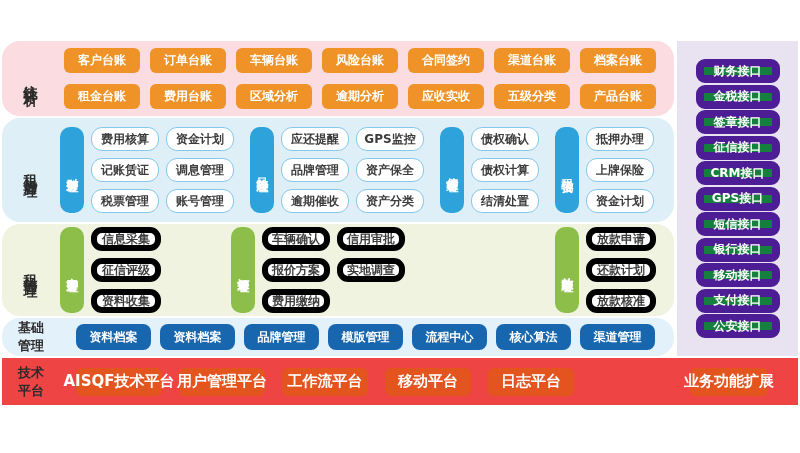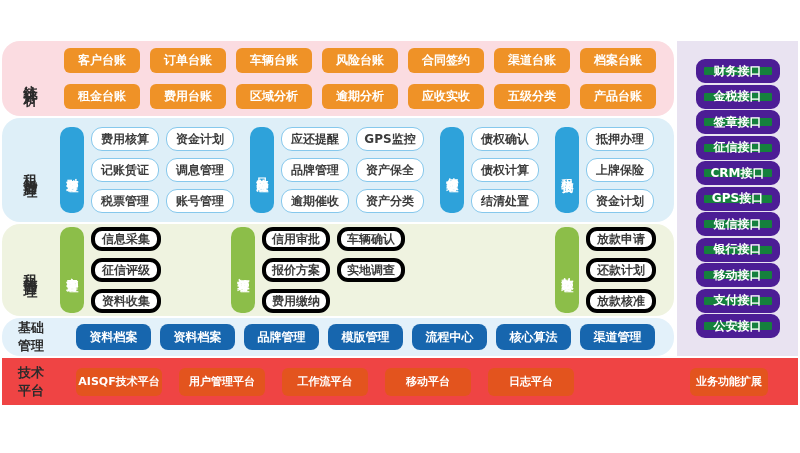--- a/index.html
+++ b/index.html
@@ -46,31 +46,31 @@
            display:flex; align-items:center; justify-content:center;
            writing-mode:vertical-rl; text-orientation:upright; letter-spacing:1px; cursor:pointer; border:none; font-family:inherit; }
   .tab-blue  { background:#2ea2da; }
   .tab-green { background:#8cbe49; }
   .g-grid { display:grid; column-gap:7px; row-gap:7px; grid-auto-rows:24px; align-content:center; }
   .cols1 { grid-template-columns:68px; }
   .cols1w { grid-template-columns:70px; }
   .cols2 { grid-template-columns:68px 68px; }
   .btn-white { background:#ffffff; color:#3c3c3c; border-radius:11px; font-weight:bold; }
   .b-blue  { border:1px solid #86c8ec;text-align:right; }
-  .b-green { border:4px solid #000000; }
+  .b-green { border:6px solid #000000; }
   .grp-orders   { margin-left:70px !important; }
   .grp-loans    { margin-left:150px !important; }
 
   
   .base-strip { display:flex; gap:9px; padding-left:16px; }
   .btn-blue { background:#1766ae; border-radius:8px; width:75px; height:26px; }
 
   
   .tech-strip { display:flex; gap:17px; padding-left:16px; flex:1; align-items:center; }
-  .btn-red { background:#e3541e; border-radius:6px; width:86px; height:28px; font-size:11px; }
+  .btn-red { background:#e3541e; border-radius:6px; width:86px; height:28px; font-size:15px; }
   .tech-strip .btn-red:last-child { margin-left:auto; margin-right:30px; width:78px; }
 
   
   .btn-purple { background:#15803d; border:8px solid #4c1d95; border-radius:9px;
                 width:84px; height:24px; }
 </style>
 </head>
 <body>
 
 <div class="page">
@@ -161,22 +161,22 @@
 
           <button class="btn btn-white b-green">信息采集</button>
               <button class="btn btn-white b-green">征信评级</button>
               <button class="btn btn-white b-green">资料收集</button>
             </div>
         </div>
         <div class="group grp-orders">
           <button class="g-tab tab-green">订单管理</button>
           <div class="g-grid cols2">
 
-          <button class="btn btn-white b-green">信用审批</button>
-              <button class="btn btn-white b-green">车辆确认</button>
+          <button class="btn btn-white b-green">车辆确认</button>
+              <button class="btn btn-white b-green">信用审批</button>
               <button class="btn btn-white b-green">报价方案</button>
               <button class="btn btn-white b-green">实地调查</button>
               <button class="btn btn-white b-green">费用缴纳</button>
             </div>
         </div>
         <div class="group grp-loans">
           <button class="g-tab tab-green">放款管理</button>
           <div class="g-grid cols1w">
 
           <button class="btn btn-white b-green">放款申请</button>

